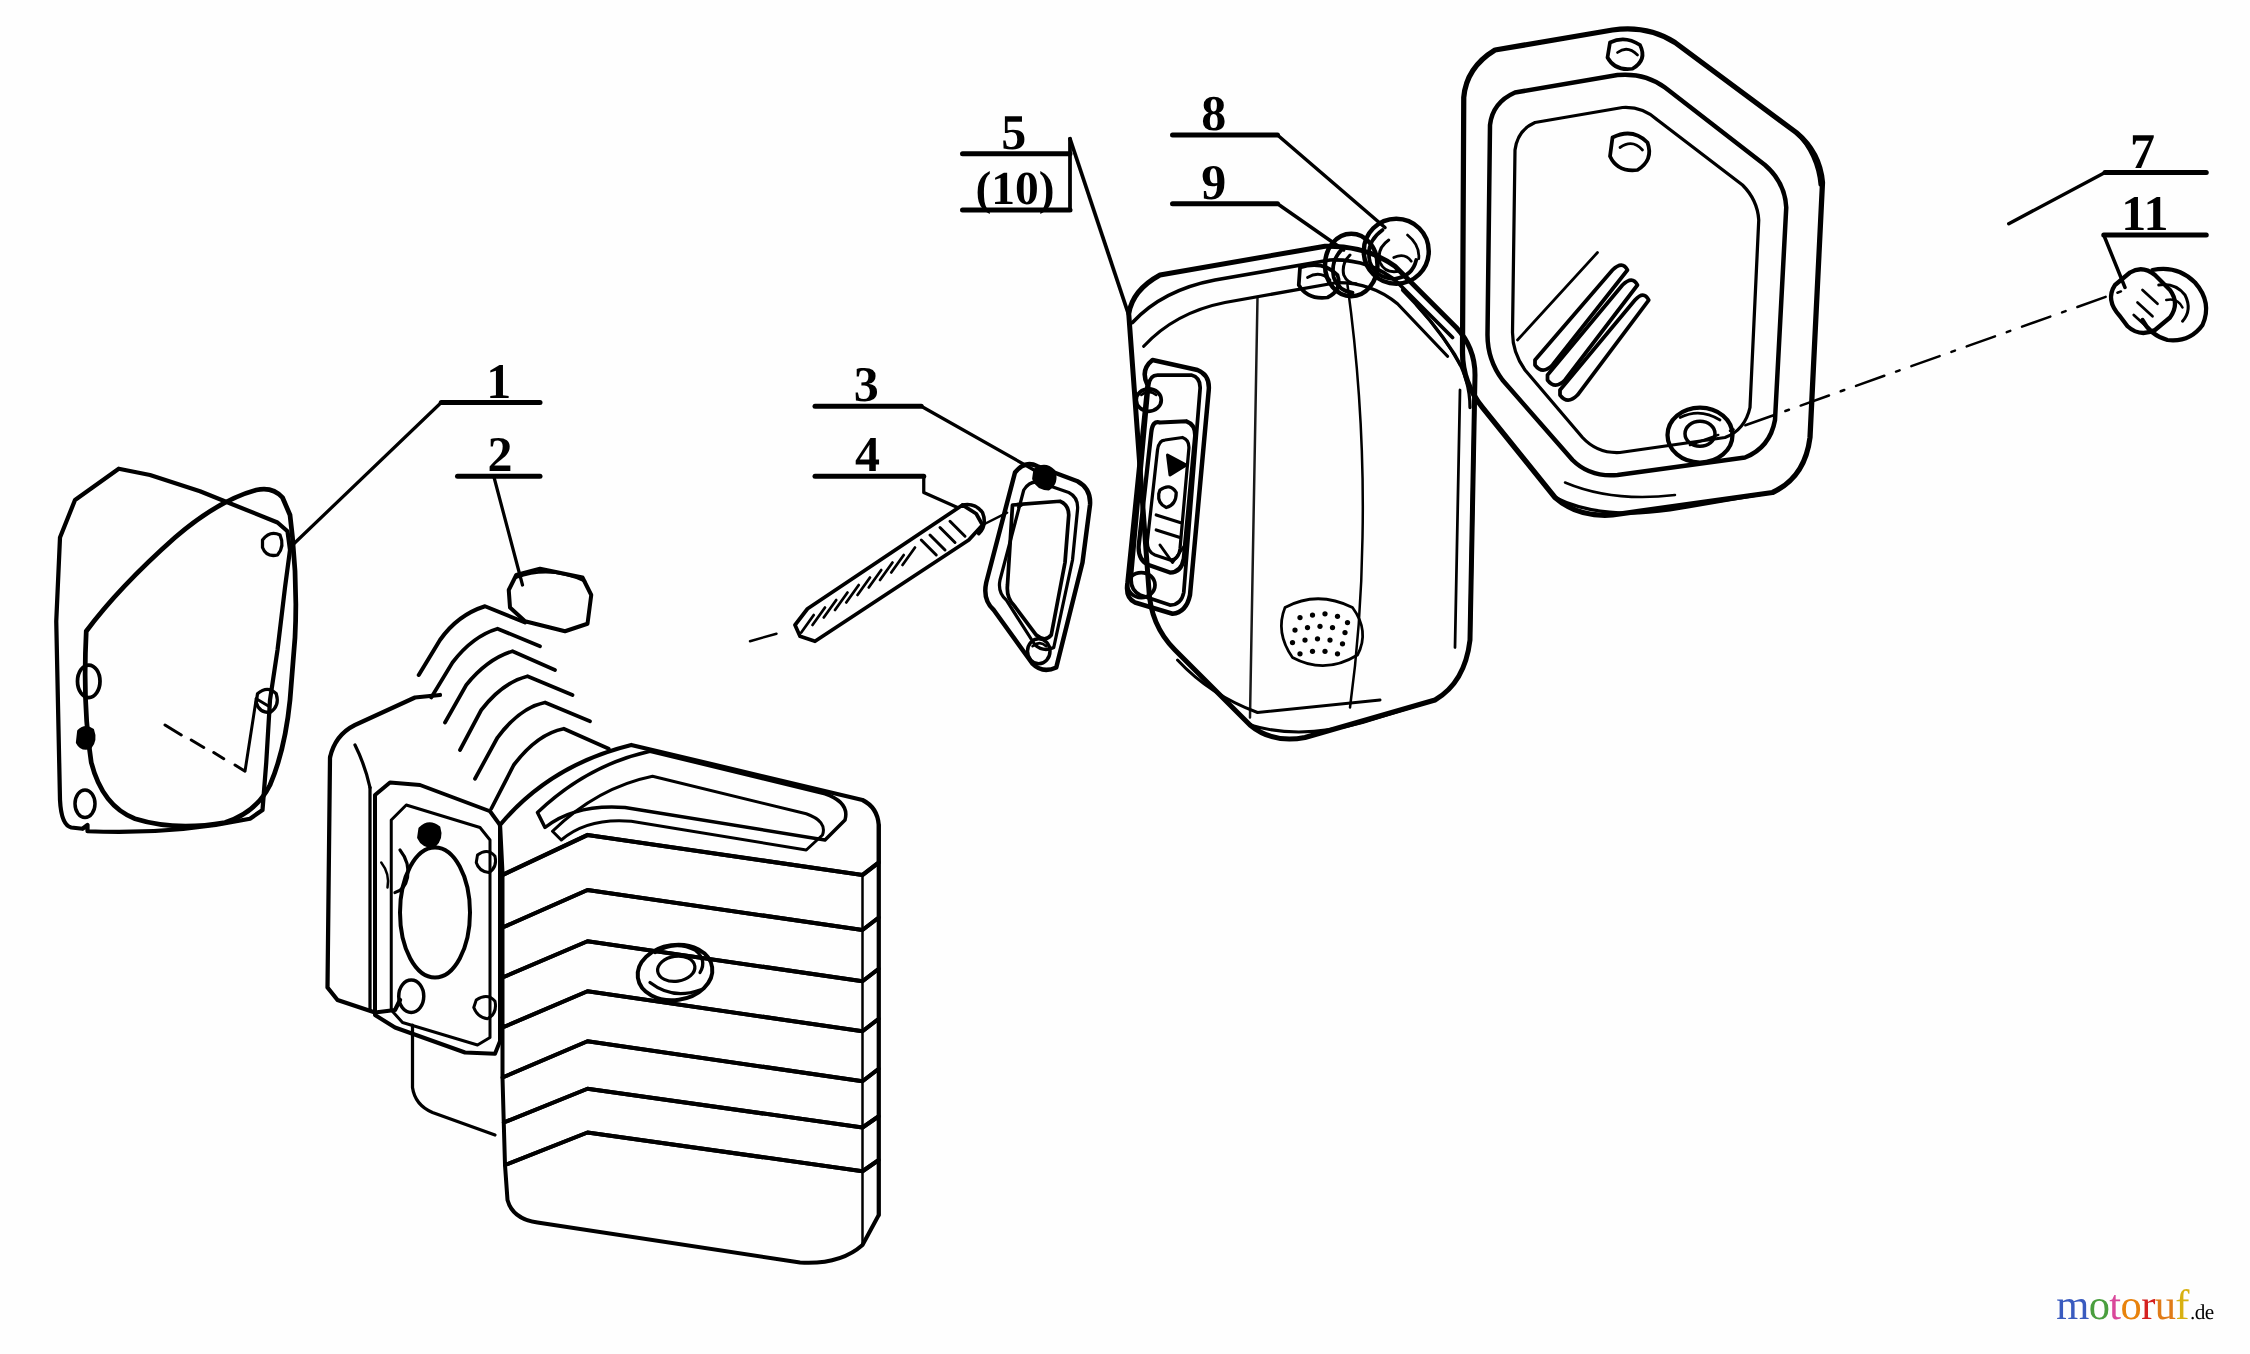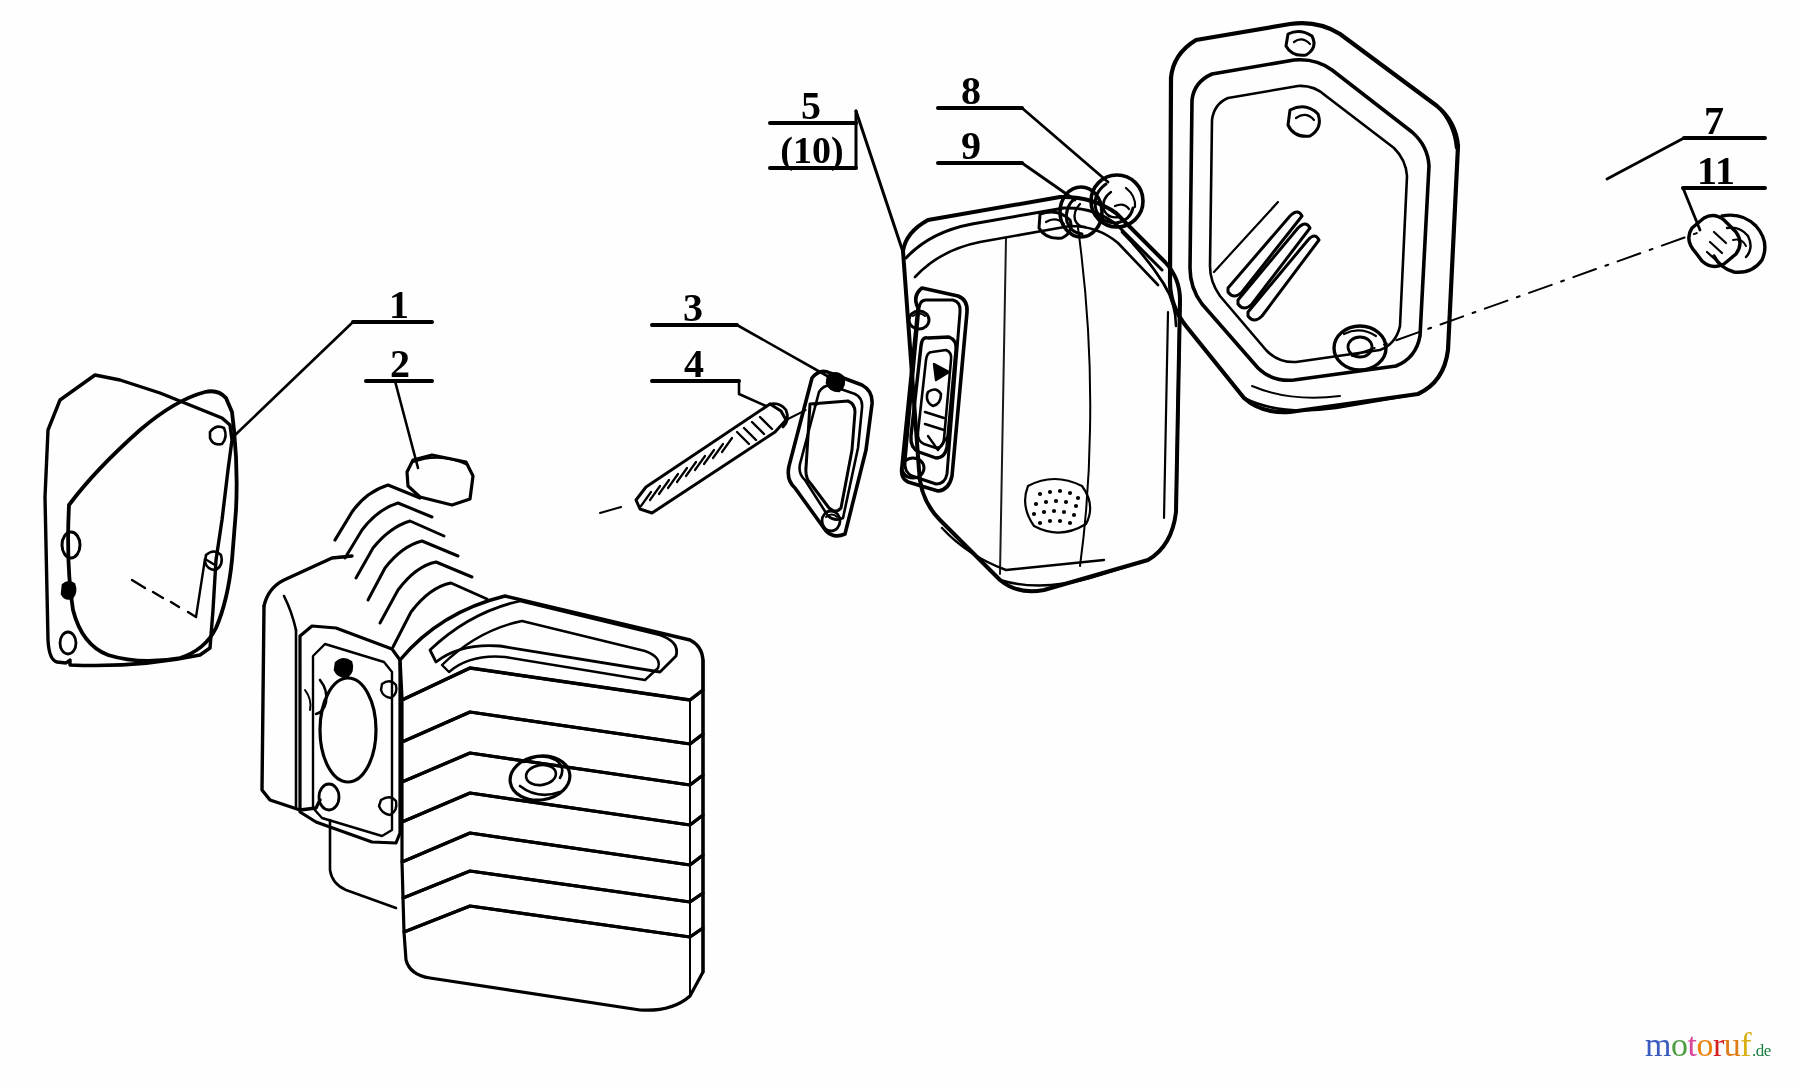--- a/index.html
+++ b/index.html
@@ -328,16 +328,16 @@
   </svg>
 
   <div id="wm">
     <span class="l" style="color: rgb(58, 91, 191);">m</span>
     <span class="l" style="color: rgb(74, 158, 62);">o</span>
     <span class="l" style="color: rgb(217, 71, 154);">t</span>
     <span class="l" style="color: rgb(232, 130, 12);">o</span>
     <span class="l" style="color: rgb(213, 32, 32);">r</span>
     <span class="l" style="color: rgb(224, 123, 24);">u</span>
     <span class="l" style="color: rgb(216, 176, 18);">f</span>
-    <span class="de" style="color: #15803d;">.de</span>
+    <span class="de" style="color: #000000;">.de</span>
   </div>
 
 </div>
 
 </body></html>

